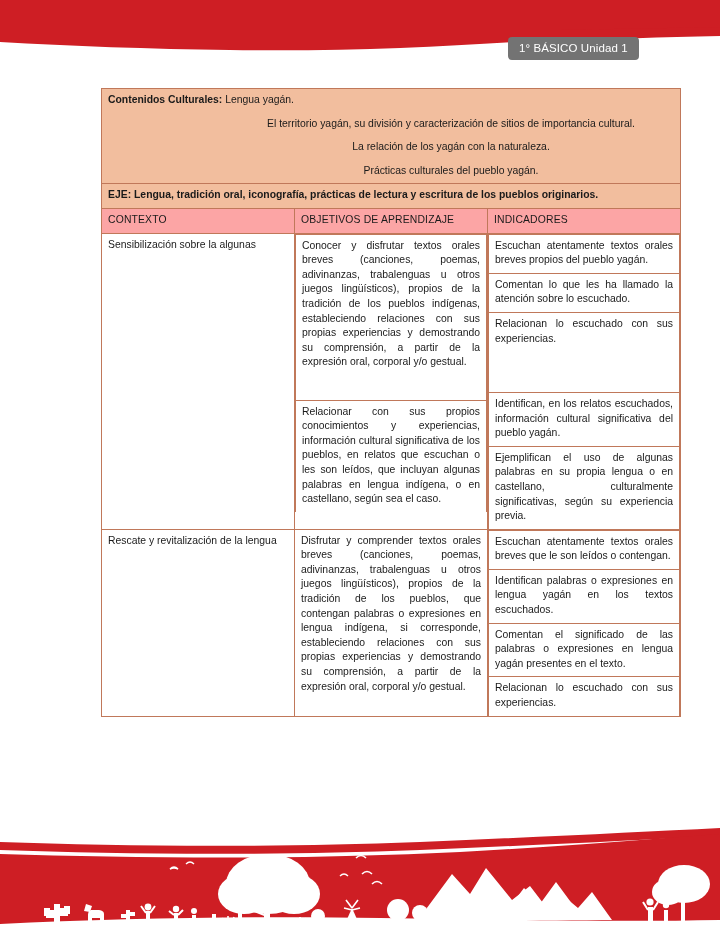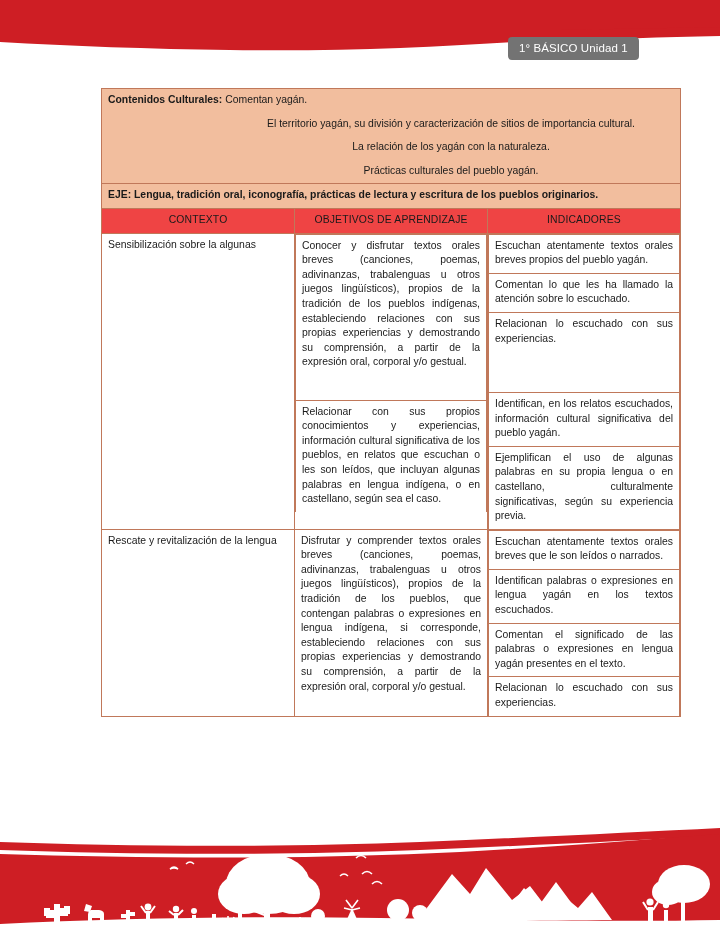--- a/index.html
+++ b/index.html
@@ -75,23 +75,22 @@
   .cc-line { margin: 0 0 9px 0; }
   .cc-line:last-child { margin-bottom: 0; }
   .cc-indent { padding-left: 120px; text-align: center; }
   .bold { font-weight: bold; }
 
   .eje-cell { padding: 5px 8px 6px 8px; font-weight: bold; }
 
   .colhead td {
     font-size: 10.4px;
     padding: 5px 7px 7px 7px;
-    background: #ef4444;
+    background: #fca5a5;
     letter-spacing: .15px;
-    text-align: center;
   }
 
   
   .nest {
     width: 100%;
     border-collapse: collapse;
     table-layout: fixed;
   }
   .nest td {
     border: none;
@@ -135,21 +134,21 @@
   </div>
 
   <div class="table-zone">
     <table class="sheet">
 
       <tbody>
           <tr>
         <td colspan="3" class="peach cc-cell">
           <div class="cc-line">
             <span class="bold">Contenidos Culturales:</span>
-            <span>Comentan yagán.</span>
+            <span>Lengua yagán.</span>
           </div>
           <div class="cc-line cc-indent">El territorio yagán, su división y caracterización de sitios de importancia cultural.</div>
           <div class="cc-line cc-indent">La relación de los yagán con la naturaleza.</div>
           <div class="cc-line cc-indent">Prácticas culturales del pueblo yagán.</div>
         </td>
       </tr>
 
       <tr>
         <td colspan="3" class="peach eje-cell">
           <span>EJE:</span>
@@ -204,21 +203,21 @@
 
       <tr>
         <td class="c-ctx ctx pad-ctx">Rescate y revitalización de la lengua</td>
 
         <td class="c-oa just">Disfrutar y comprender textos orales breves (canciones, poemas, adivinanzas, trabalenguas u otros juegos lingüísticos), propios de la tradición de los pueblos, que contengan palabras o expresiones en lengua indígena, si corresponde, estableciendo relaciones con sus propias experiencias y demostrando su comprensión, a partir de la expresión oral, corporal y/o gestual.</td>
 
         <td class="c-ind" style="padding:0;">
           <table class="nest">
             <tbody>
                   <tr>
-              <td class="just">Escuchan atentamente textos orales breves que le son leídos o narrados.</td>
+              <td class="just">Escuchan atentamente textos orales breves que le son leídos o contengan.</td>
             </tr>
             <tr>
               <td class="just">Identifican palabras o expresiones en lengua yagán en los textos escuchados.</td>
             </tr>
             <tr>
               <td class="just">Comentan el significado de las palabras o expresiones en lengua yagán presentes en el texto.</td>
             </tr>
             <tr>
               <td class="just">Relacionan lo escuchado con sus experiencias.</td>
             </tr>

